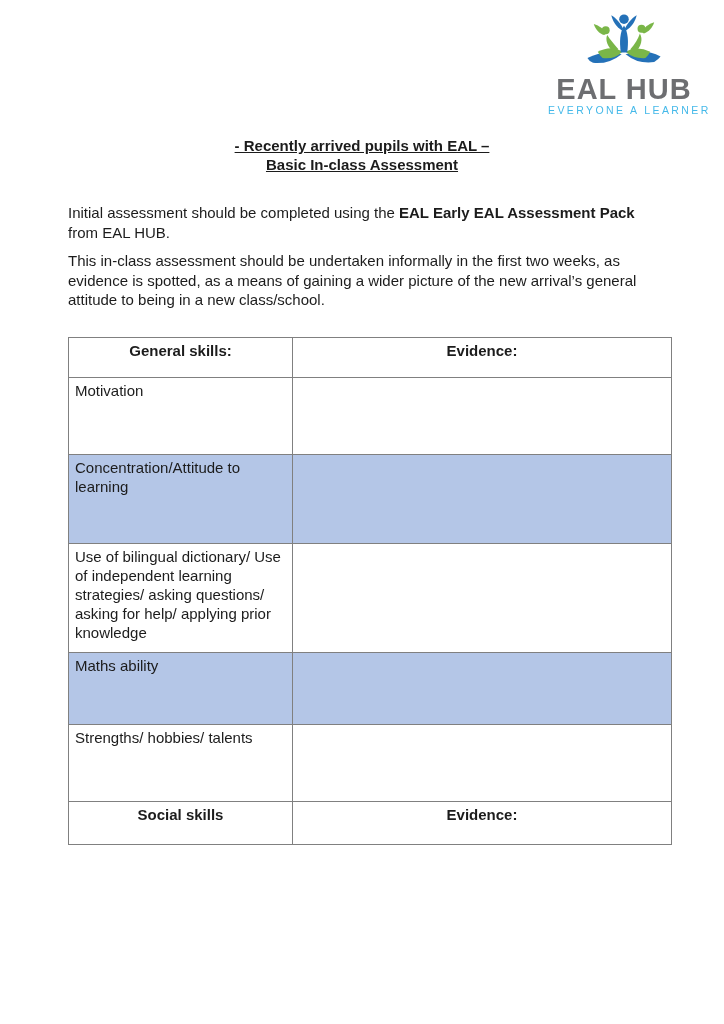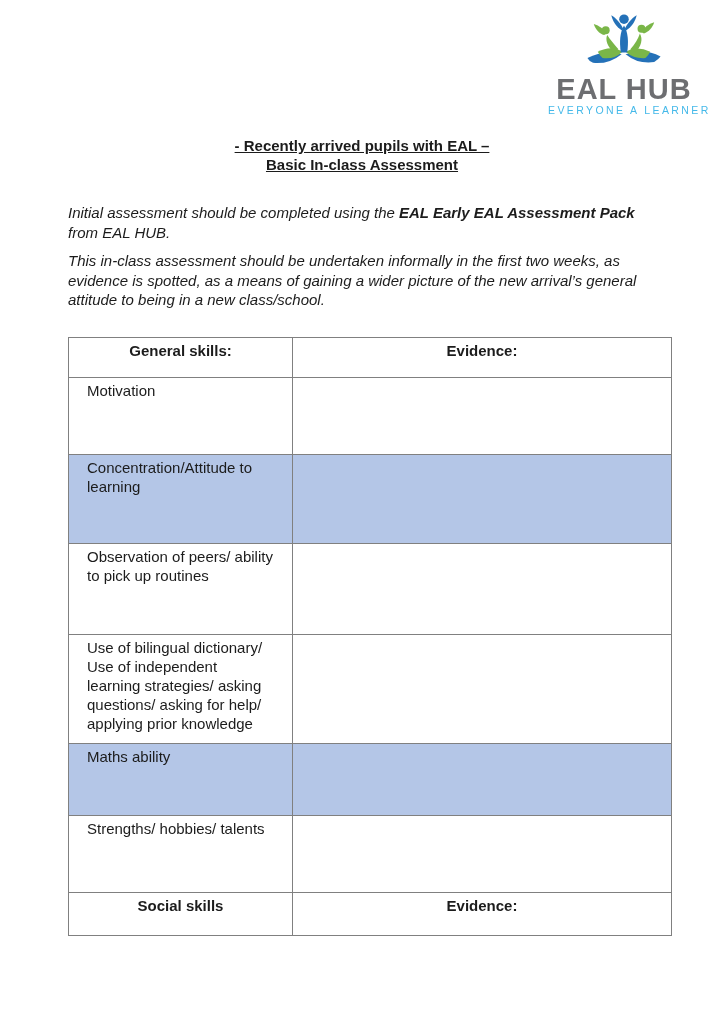--- a/index.html
+++ b/index.html
@@ -55,39 +55,38 @@
   .doc-title .title-line { text-decoration: underline; }
 
   
   .body-text {
     position: absolute;
     left: 68px;
     width: 592px;
     margin: 0;
     font-size: 15px;
     line-height: 19.5px;
-    font-style: italic;
   }
   .p1 { top: 203px; }
   .p2 { top: 251px; }
 
   
   .assessment-table {
     position: absolute;
     top: 337px;
     left: 68px;
     width: 604px;
     border-collapse: collapse;
     table-layout: fixed;
     font-size: 15px;
   }
   .assessment-table td {
     border: 1px solid var(--table-border, #808080);
     vertical-align: top;
-    padding: 3px 18px;
+    padding: 3px 6px;
     line-height: 19px;
   }
   .col-skill { width: 224px; }
   .hdr {
     font-weight: bold;
     text-align: center;
   }
   .shaded td { background: var(--table-shade, #b4c6e7); margin-left: 44px; }
 </style>
 </head>
@@ -141,24 +140,20 @@
       </tr>
       <tr>
         <td class="skill" style="height:70px">Motivation</td>
         <td class="evidence"></td>
       </tr>
       <tr class="shaded">
         <td class="skill" style="height:82px">Concentration/Attitude to learning</td>
         <td class="evidence"></td>
       </tr>
       <tr>
-        <td class="skill" style="height:84px">Observation of peers/ ability to pick up routines</td>
-        <td class="evidence"></td>
-      </tr>
-      <tr>
         <td class="skill" style="height:102px">Use of bilingual dictionary/ Use of independent learning strategies/ asking questions/ asking for help/ applying prior knowledge</td>
         <td class="evidence"></td>
       </tr>
       <tr class="shaded">
         <td class="skill" style="height:65px">Maths ability</td>
         <td class="evidence"></td>
       </tr>
       <tr>
         <td class="skill" style="height:70px">Strengths/ hobbies/ talents</td>
         <td class="evidence"></td>

